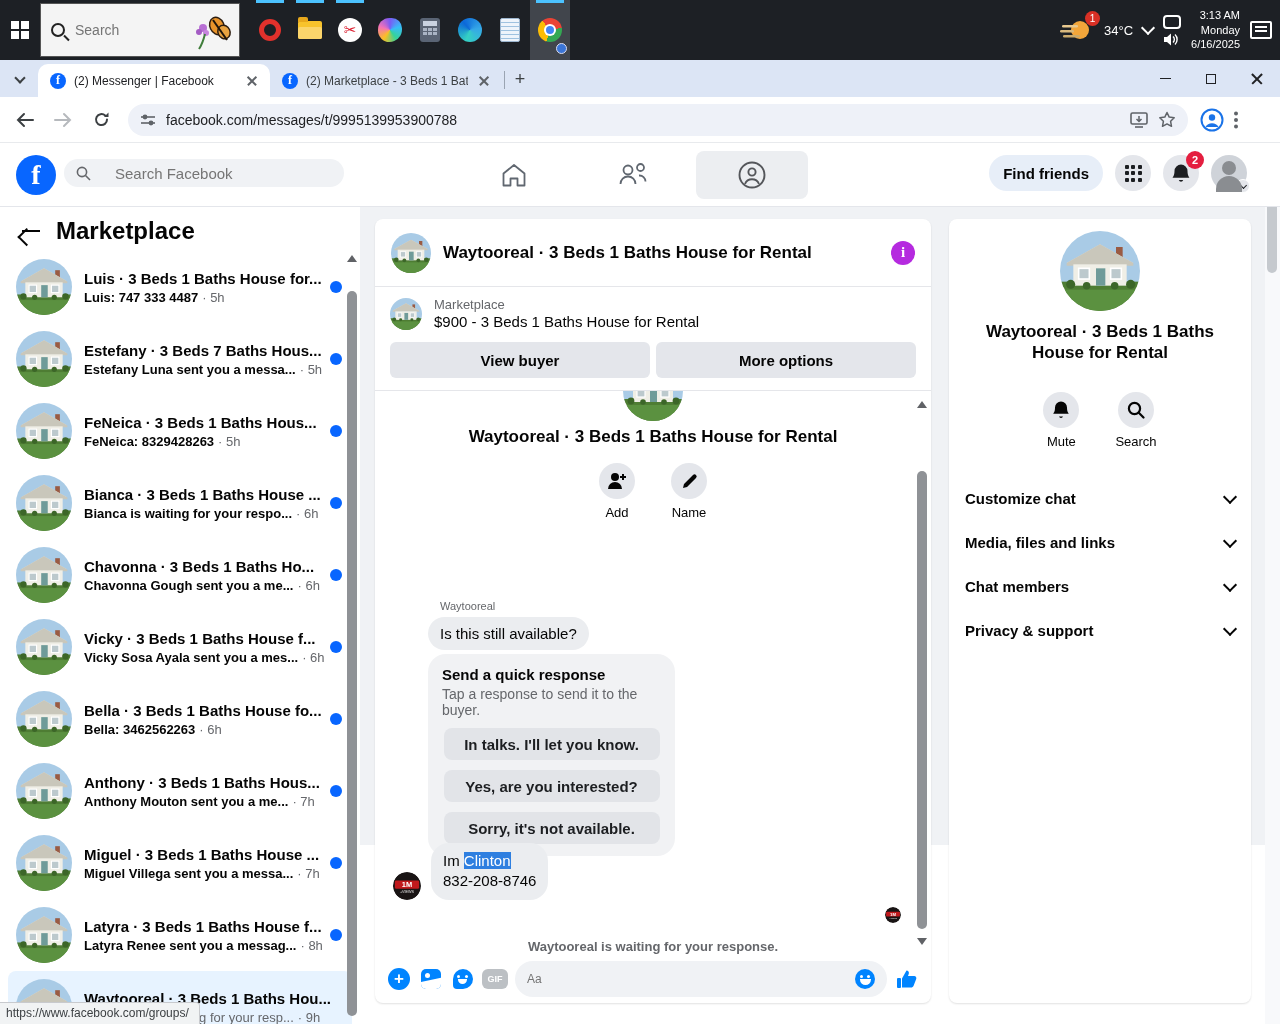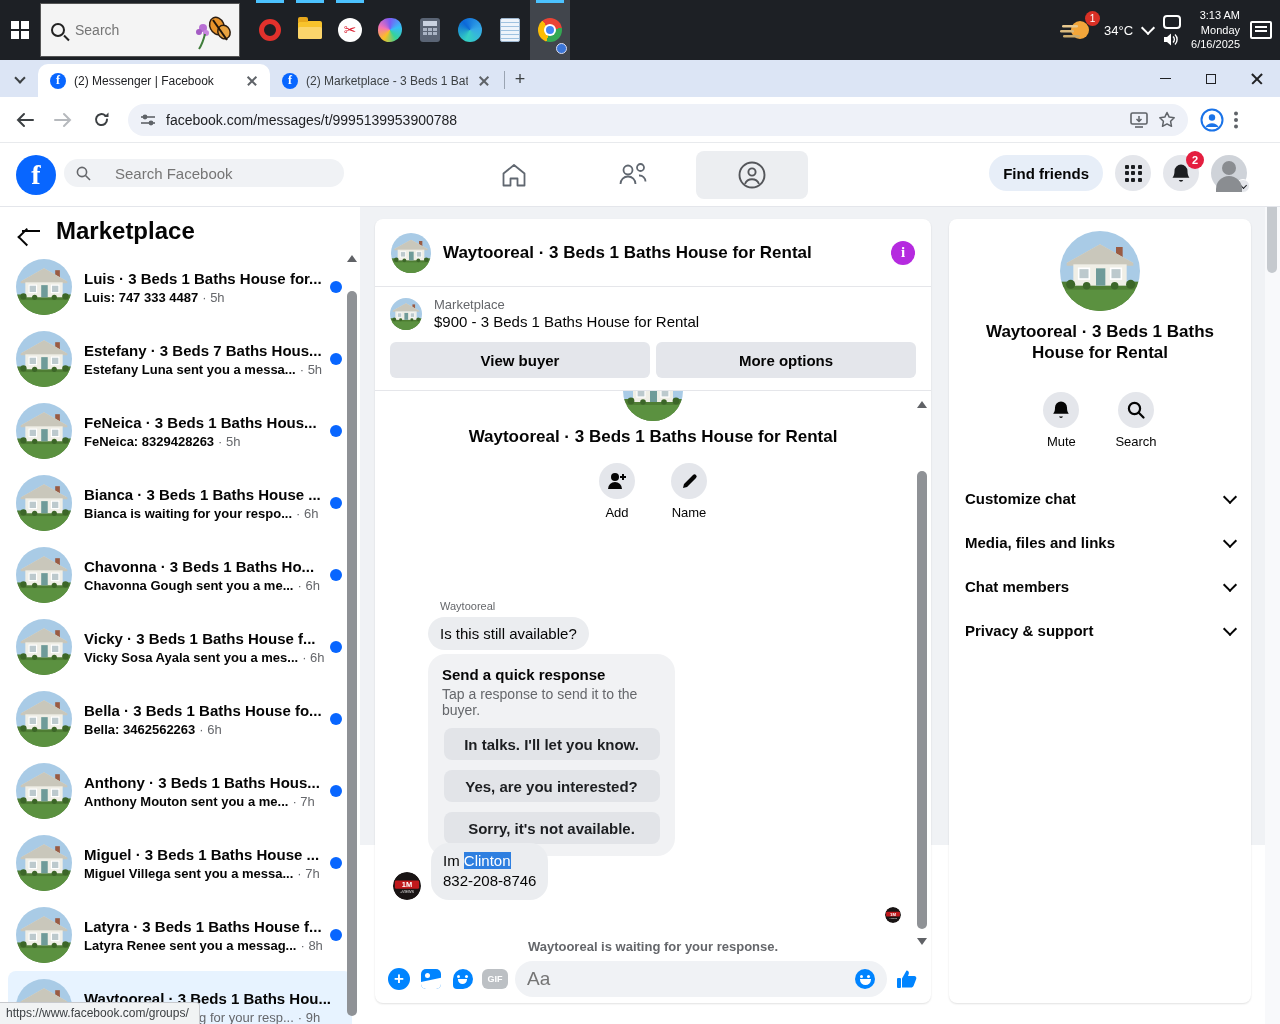--- a/index.html
+++ b/index.html
@@ -162,21 +162,21 @@
   .blue-ic{width:24px;height:24px;flex:none;display:flex;align-items:center;justify-content:center;}
   .plus-ic{width:22px;height:22px;border-radius:50%;background:#0084ff;color:#fff;display:flex;align-items:center;justify-content:center;font-size:17px;font-weight:700;}
   .img-ic{width:20px;height:20px;border-radius:5px;background:#0084ff;position:relative;overflow:hidden;}
   .img-ic::before{content:"";position:absolute;left:4px;top:4px;width:5px;height:5px;border-radius:50%;background:#fff;}
   .img-ic::after{content:"";position:absolute;left:-2px;top:11px;width:24px;height:12px;background:#fff;transform:rotate(-12deg);}
   .stick-ic{width:20px;height:20px;border-radius:50% 50% 50% 4px;background:#0084ff;position:relative;}
   .stick-ic::before{content:"";position:absolute;left:4px;top:6px;width:3px;height:3px;border-radius:50%;background:#fff;box-shadow:8px 0 0 #fff;}
   .stick-ic::after{content:"";position:absolute;left:5px;top:10px;width:9px;height:5px;border-radius:0 0 9px 9px;background:#fff;}
   .gif-ic{min-width:26px;height:20px;border-radius:6px;background:#bcc0c4;color:#fff;font-size:9px;font-weight:700;display:flex;align-items:center;justify-content:center;padding:0 3px;}
   .msg-input{flex:1;height:36px;background:#f0f2f5;border-radius:18px;display:flex;align-items:center;padding:0 12px;}
-  .msg-input input{flex:1;border:0;outline:0;background:transparent;font-size:19px;color:#050505;font-family:"Liberation Sans",sans-serif;}
+  .msg-input input{flex:1;border:0;outline:0;background:transparent;font-size:12px;color:#050505;font-family:"Liberation Sans",sans-serif;}
   .emoji-ic{width:20px;height:20px;border-radius:50%;background:#0084ff;position:relative;flex:none;}
   .emoji-ic::before{content:"";position:absolute;left:5px;top:6px;width:3px;height:3px;border-radius:50%;background:#fff;box-shadow:7px 0 0 #fff;}
   .emoji-ic::after{content:"";position:absolute;left:4.5px;top:10px;width:11px;height:6px;border-radius:0 0 10px 10px;background:#fff;}
 
   
   .detail-card{position:absolute;left:949px;top:12px;width:302px;height:784px;background:#fff;border-radius:8px;box-shadow:0 1px 2px rgba(0,0,0,.12);}
   .detail-av{width:80px;height:80px;border-radius:50%;overflow:hidden;margin:12px auto 0;}
   .detail-title{text-align:center;font-size:17px;font-weight:700;line-height:1.25;margin-top:10px;}
   .detail-actions{display:flex;justify-content:center;gap:36px;margin-top:28px;}
   .detail-sections{margin-top:28px;}

